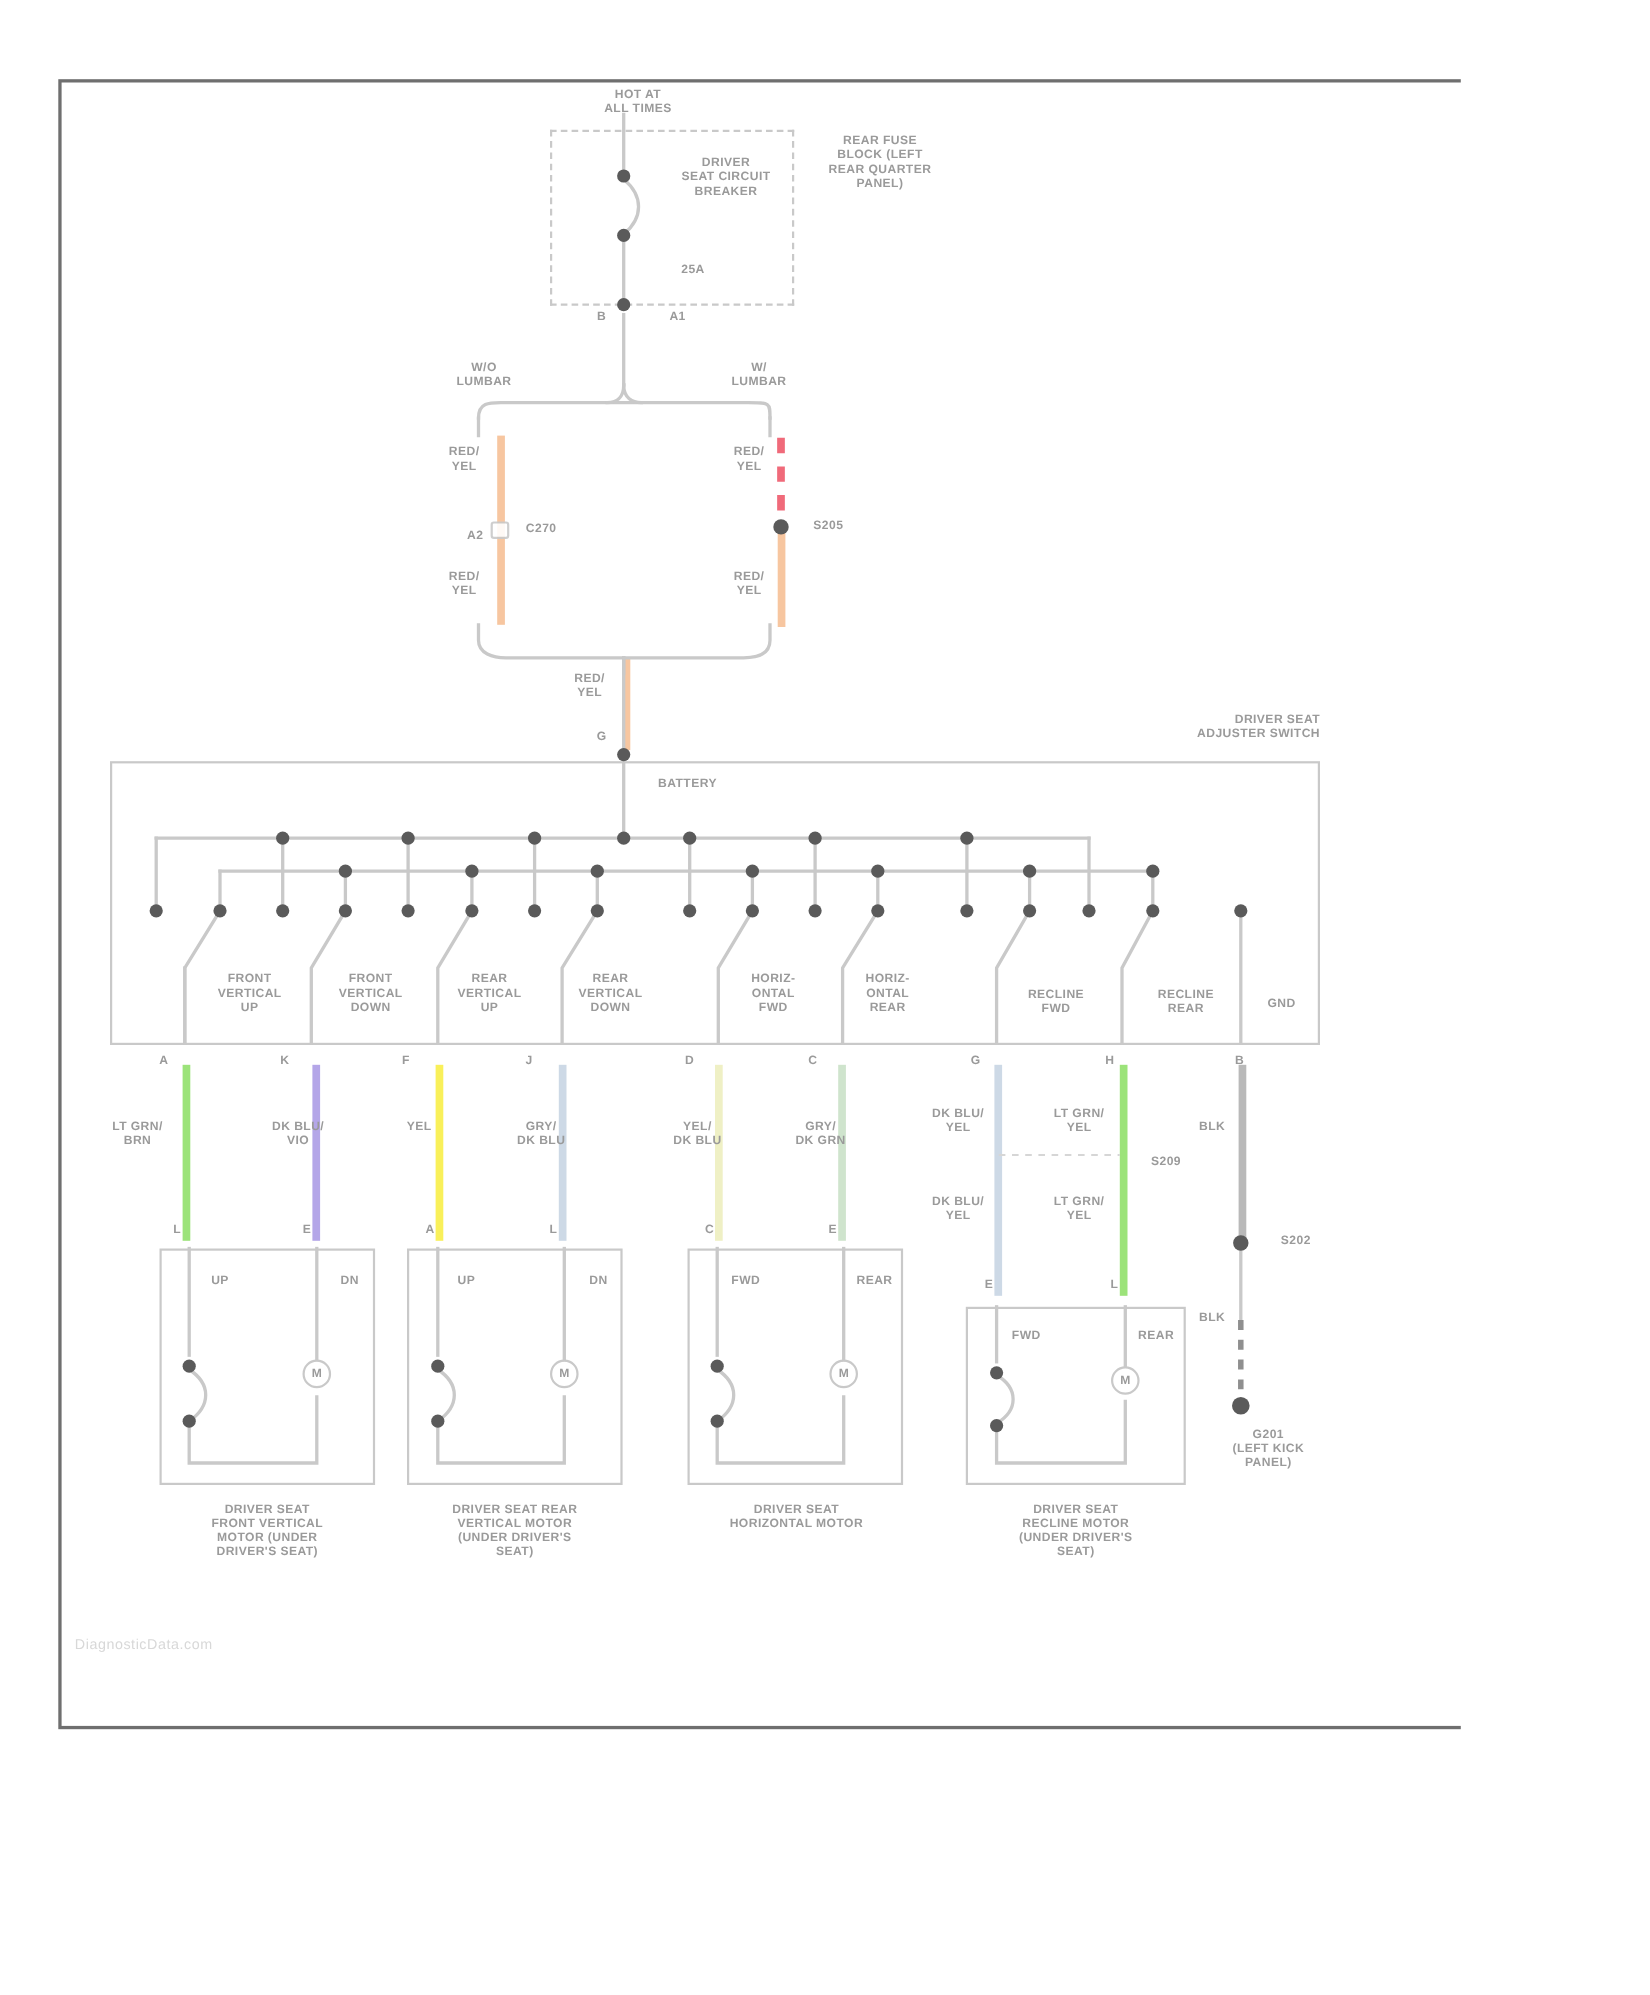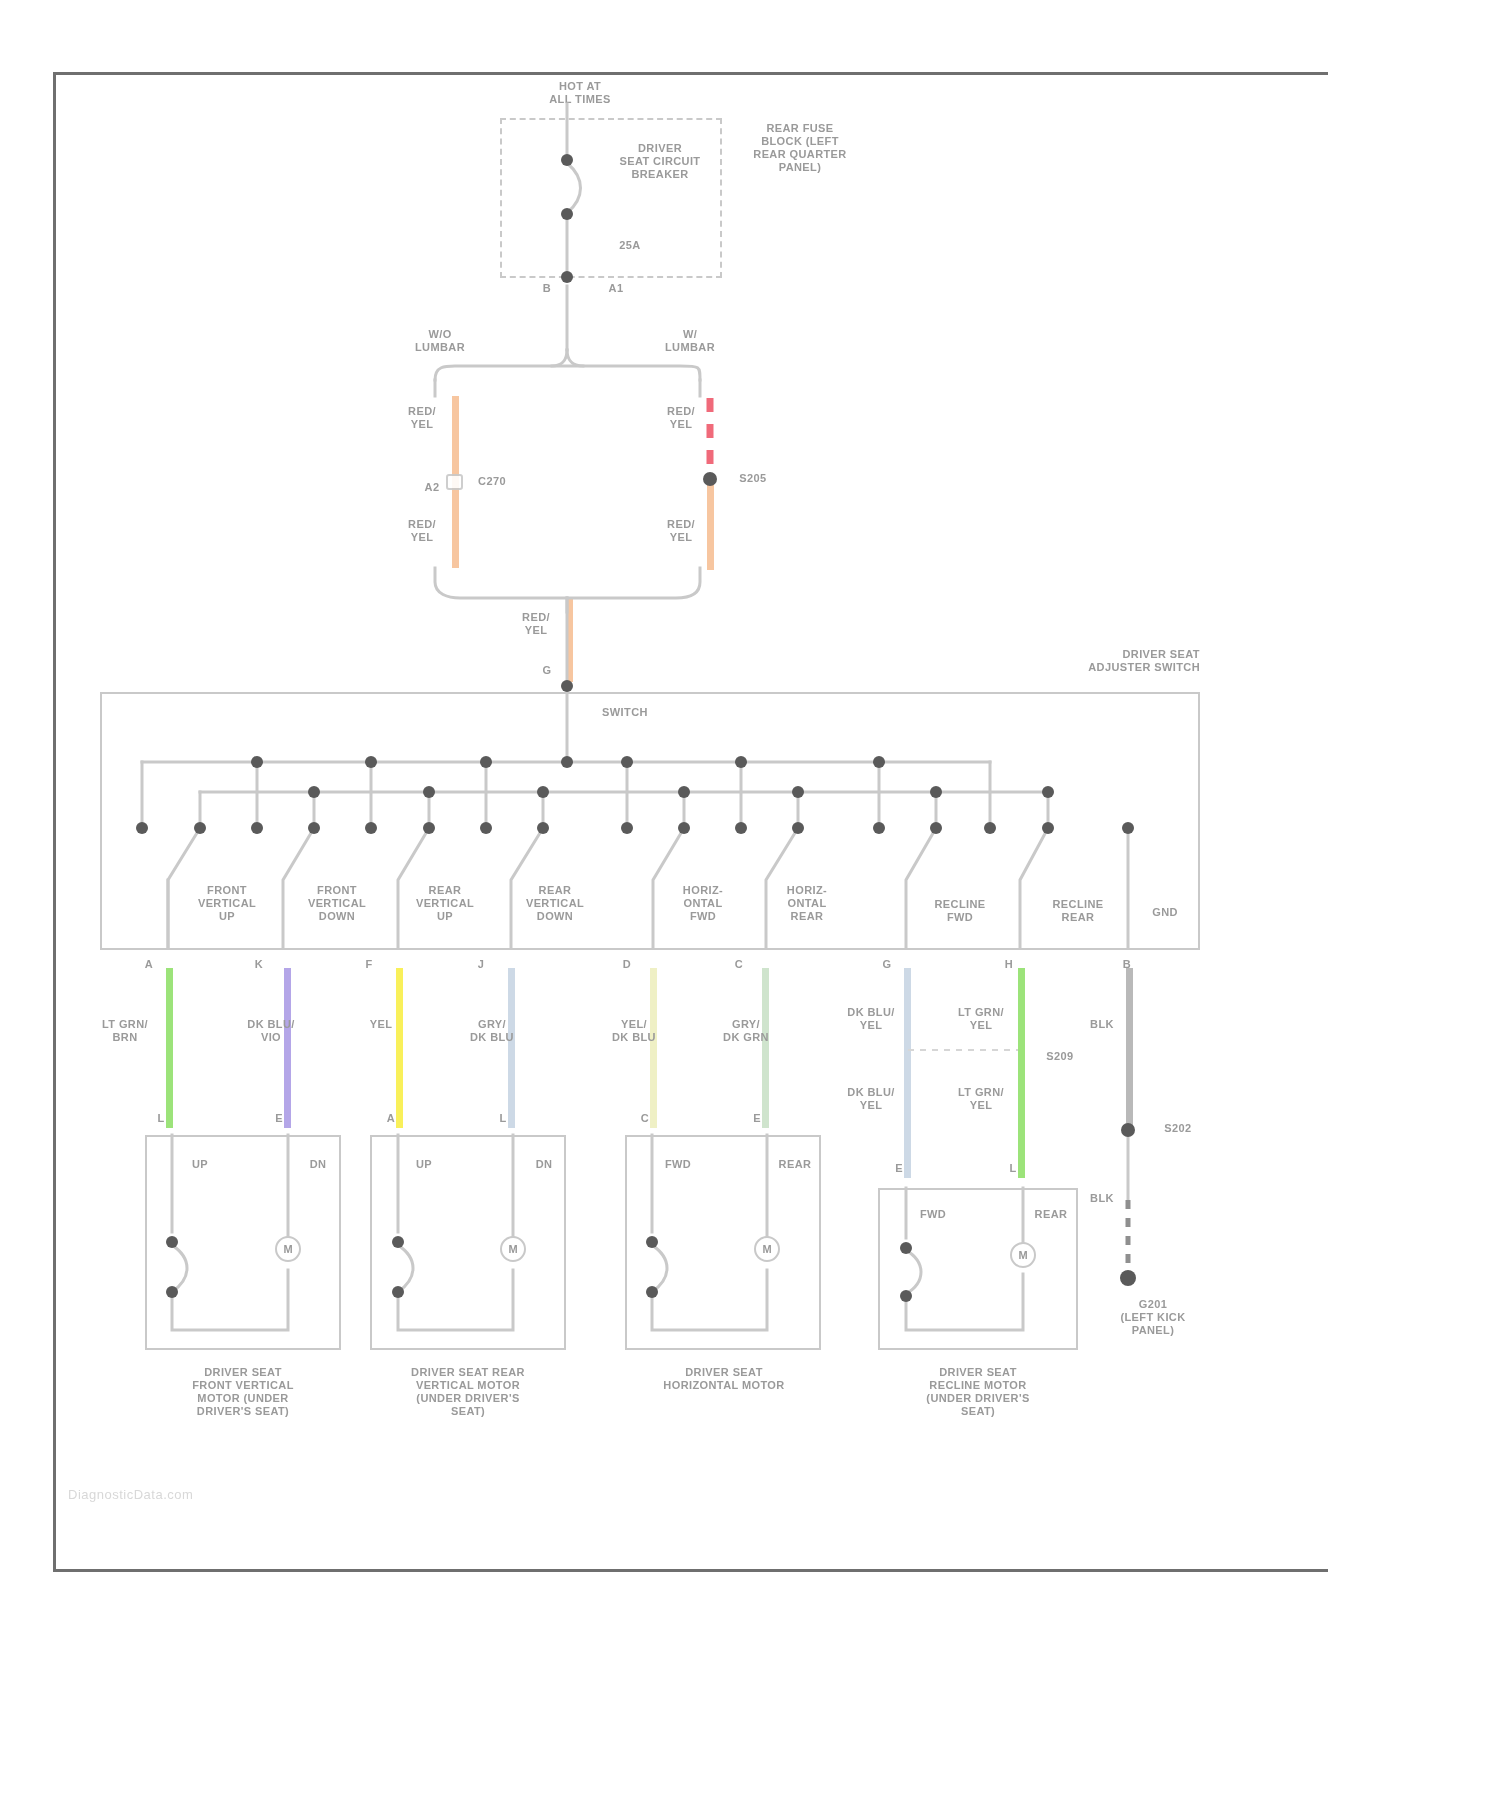--- a/index.html
+++ b/index.html
@@ -79,21 +79,21 @@
   <div class="lbl left" style="left:723px;top:472px;width:60px;">S205</div>
 
   <div class="cw" style="left:566px;top:598px;height:84px;background:#f7c6a0;"></div>
   <div class="lbl" style="left:512px;top:611px;width:48px;">RED/
 YEL</div>
   <div class="lbl" style="left:538px;top:664px;width:18px;">G</div>
 
   <div class="box" style="left:100px;top:692px;width:1100px;height:258px;"></div>
   <div class="lbl right" style="left:1010px;top:648px;width:190px;">DRIVER SEAT
 ADJUSTER SWITCH</div>
-  <div class="lbl left" style="left:580px;top:706px;width:90px;">SWITCH</div>
+  <div class="lbl left" style="left:580px;top:706px;width:90px;">BATTERY</div>
   <div class="lbl left" style="left:1140px;top:906px;width:50px;">GND</div>
 
   <div class="lbl left" style="left:190px;top:884px;width:74px;">FRONT
 VERTICAL
 UP</div>
   <div class="lbl left" style="left:300px;top:884px;width:74px;">FRONT
 VERTICAL
 DOWN</div>
   <div class="lbl left" style="left:408px;top:884px;width:74px;">REAR
 VERTICAL

